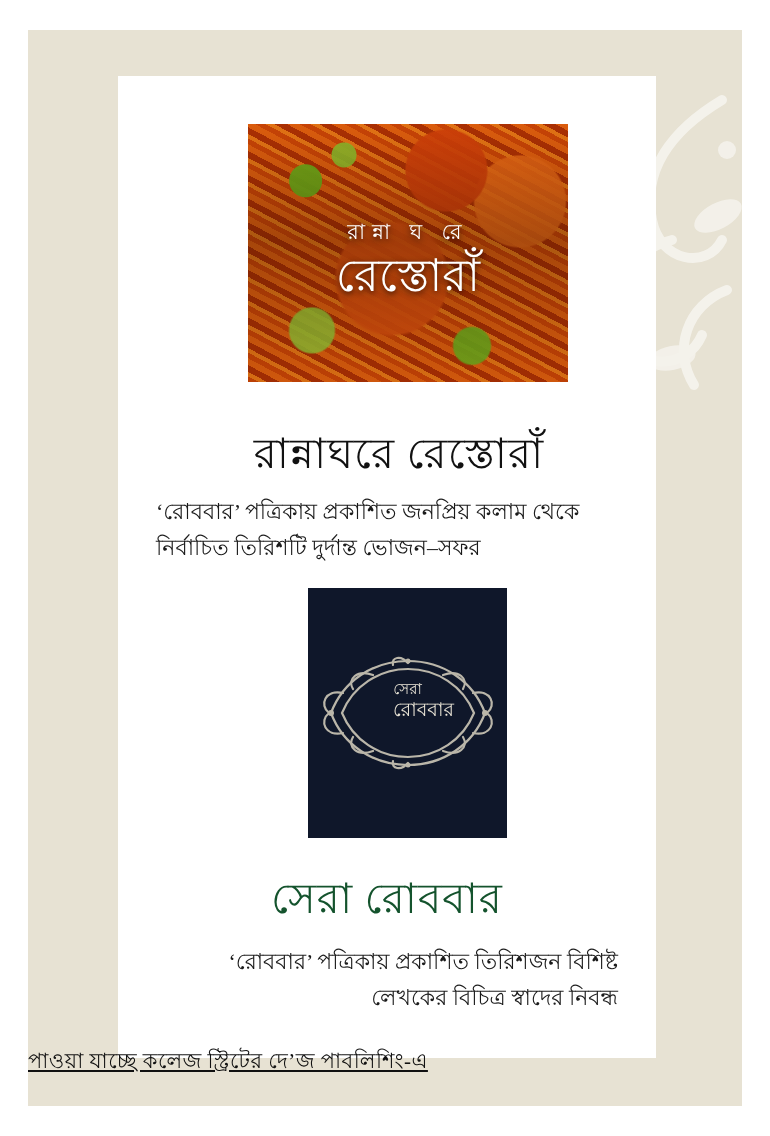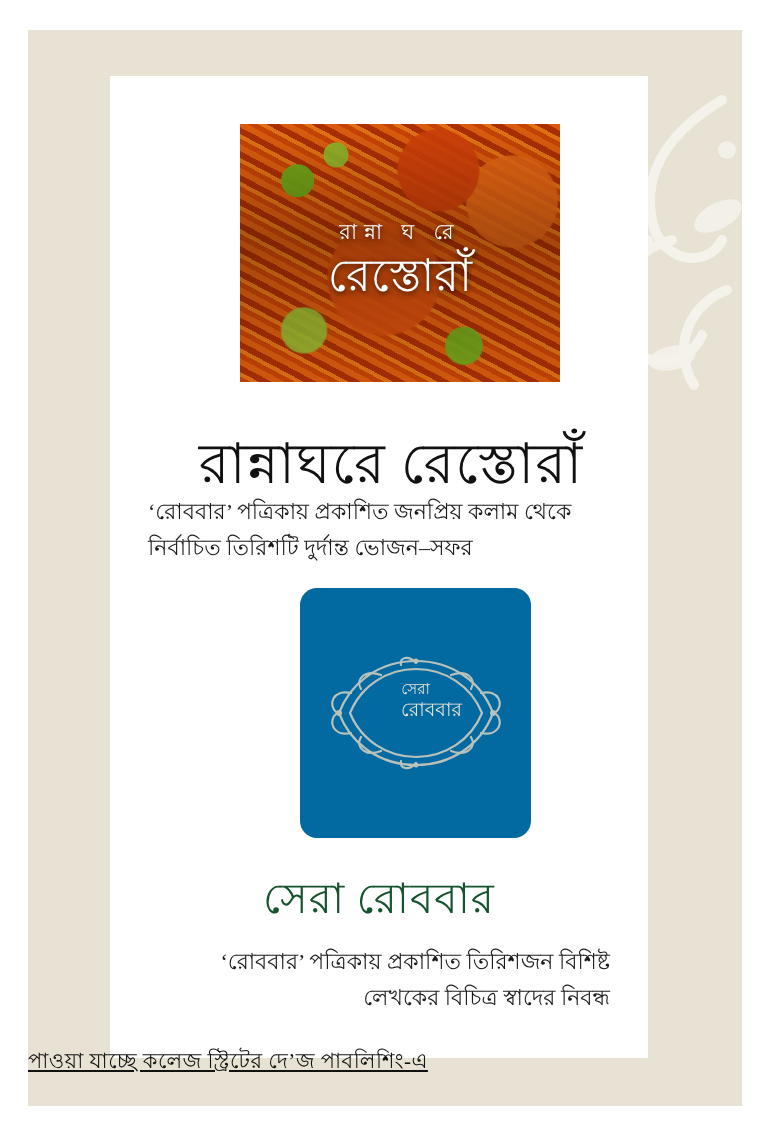--- a/index.html
+++ b/index.html
@@ -29,21 +29,21 @@
     top: 30px;
     width: 714px;
     height: 1076px;
     background: #e7e2d3;
     overflow: hidden;
   }
 
   
   .inner {
     position: absolute;
-    left: 82px;
+    left: 90px;
     top: 46px;
     width: 538px;
     height: 982px;
     background: #ffffff;
     overflow: hidden;
   }
 
   
   .flourish {
     position: absolute;
@@ -107,21 +107,21 @@
     line-height: 1.05;
   }
 
   
   .title-1 {
     position: absolute;
     left: 0; right: 0;
     top: 345px;
     text-align: center;
     font-family: "Liberation Serif", serif;
-    font-size: 56px;
+    font-size: 42px;
     color: #111111;
     letter-spacing: 1px;
     margin-left: 24px;
   }
   .subtitle-1 {
     position: absolute;
     left: 38px;
     right: 38px;
     top: 418px;
     text-align: left;
@@ -129,25 +129,24 @@
     font-size: 22px;
     line-height: 1.65;
     color: #1a1a1a;
   }
 
   
   .dark-cover {
     position: absolute;
     left: 190px;
     top: 512px;
-    width: 231px;
+    width: 199px;
     height: 250px;
-    background: #0369a1;
-    overflow: hidden;
-    border-radius: 17px;
+    background: #0f172a;
+    overflow: hidden;
   }
   .dark-cover .ornament {
     position: absolute;
     left: 50%;
     top: 50%;
     transform: translate(-50%, -50%);
     width: 190px;
     height: 120px;
     opacity: 0.85;
   }

